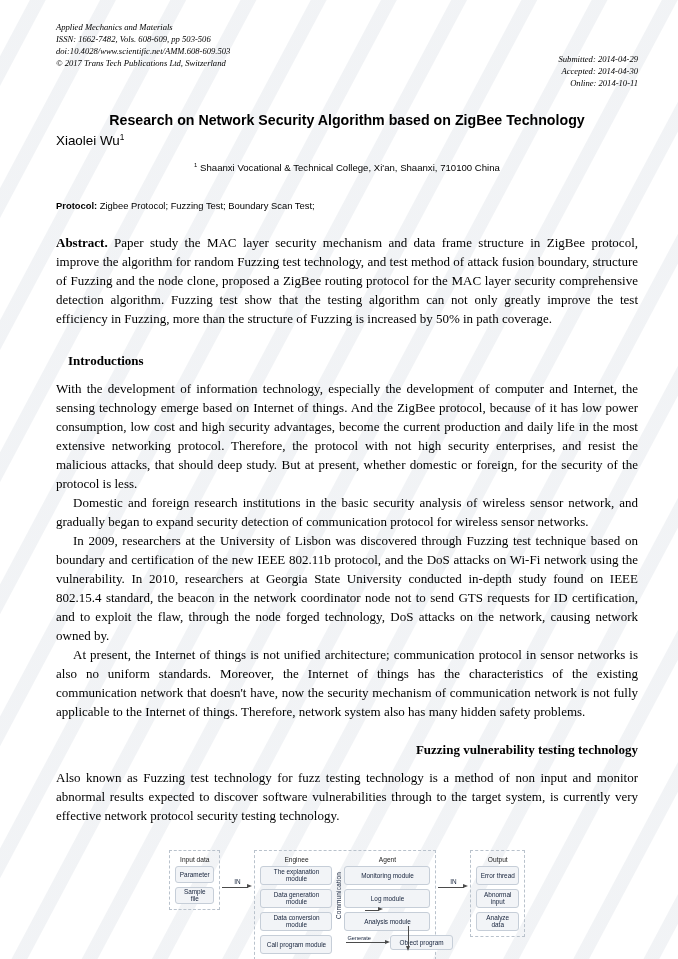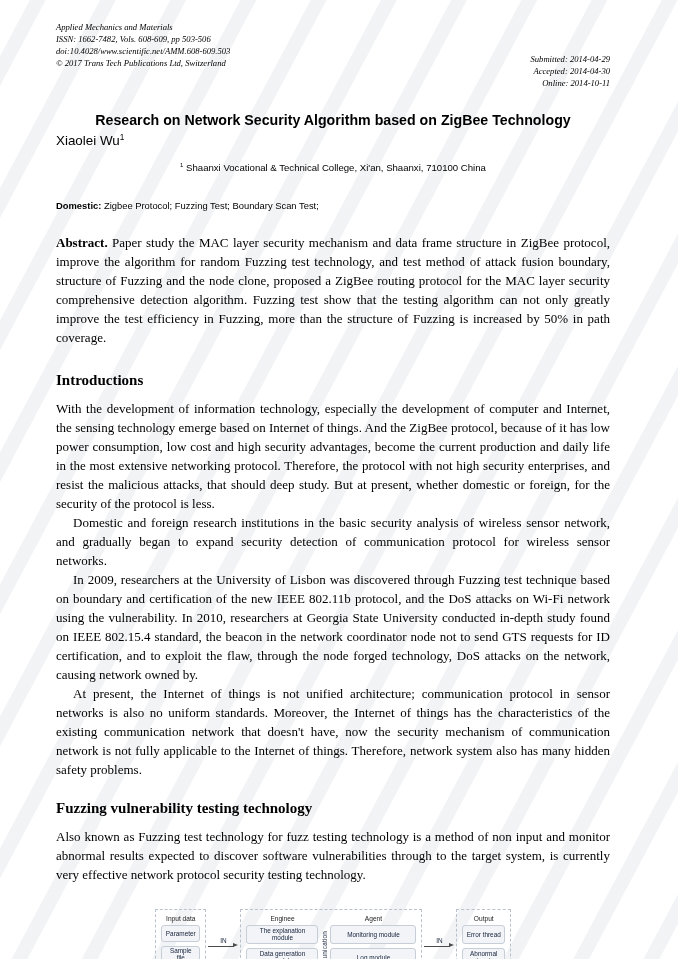--- a/index.html
+++ b/index.html
@@ -34,21 +34,21 @@
         rgba(214,219,226,0.00) 62px
       );
   }
 
   .page {
     position: relative;
     z-index: 1;
     width: 678px;
     height: 959px;
     box-sizing: border-box;
-    padding: 22px 68px 0 56px;
+    padding: 22px 40px 0 56px;
   }
 
   
   .pub-header {
     display: flex;
     justify-content: space-between;
     align-items: flex-start;
     font-style: italic;
     font-size: 8.6px;
     line-height: 1.38;
@@ -101,23 +101,23 @@
     text-align: justify;
     margin: 0 0 0 0;
     hyphens: none;
   }
   .abstract {
     margin-bottom: 24px;
   }
   .abstract b { font-weight: bold; }
 
   .section-head {
-    font-size: 15px;
+    font-size: 13px;
     font-weight: bold;
-    margin: 0 0 11px 0;
+    margin: 0 0 11px 12px;
   }
   .gap-after { margin-bottom: 11px; }
   .indent { text-indent: 17px; }
 
   
   .figure {
     margin-top: 24px;
   }
   .diagram {
     position: relative;
@@ -324,36 +324,36 @@
   <div class="author">
     <span>Xiaolei Wu</span><sup>1</sup>
   </div>
 
   <div class="affiliation">
     <sup>1</sup>
     <span>Shaanxi Vocational &amp; Technical College, Xi'an, Shaanxi, 710100 China</span>
   </div>
 
   <div class="keywords">
-    <b>Domestic:</b>
+    <b>Protocol:</b>
     <span>Zigbee Protocol; Fuzzing Test; Boundary Scan Test;</span>
   </div>
 
   <p class="body-par abstract">
     <b>Abstract.</b>
     <span>Paper study the MAC layer security mechanism and data frame structure in ZigBee protocol, improve the algorithm for random Fuzzing test technology, and test method of attack fusion boundary, structure of Fuzzing and the node clone, proposed a ZigBee routing protocol for the MAC layer security comprehensive detection algorithm. Fuzzing test show that the testing algorithm can not only greatly improve the test efficiency in Fuzzing, more than the structure of Fuzzing is increased by 50% in path coverage.</span>
   </p>
 
   <div class="section-head">Introductions</div>
   <p class="body-par">With the development of information technology, especially the development of computer and Internet, the sensing technology emerge based on Internet of things. And the ZigBee protocol, because of it has low power consumption, low cost and high security advantages, become the current production and daily life in the most extensive networking protocol. Therefore, the protocol with not high security enterprises, and resist the malicious attacks, that should deep study. But at present, whether domestic or foreign, for the security of the protocol is less.</p>
   <p class="body-par indent">Domestic and foreign research institutions in the basic security analysis of wireless sensor network, and gradually began to expand security detection of communication protocol for wireless sensor networks.</p>
   <p class="body-par indent">In 2009, researchers at the University of Lisbon was discovered through Fuzzing test technique based on boundary and certification of the new IEEE 802.11b protocol, and the DoS attacks on Wi-Fi network using the vulnerability. In 2010, researchers at Georgia State University conducted in-depth study found on IEEE 802.15.4 standard, the beacon in the network coordinator node not to send GTS requests for ID certification, and to exploit the flaw, through the node forged technology, DoS attacks on the network, causing network owned by.</p>
   <p class="body-par indent gap-after">At present, the Internet of things is not unified architecture; communication protocol in sensor networks is also no uniform standards. Moreover, the Internet of things has the characteristics of the existing communication network that doesn't have, now the security mechanism of communication network is not fully applicable to the Internet of things. Therefore, network system also has many hidden safety problems.</p>
 
-  <div class="section-head" style="margin-top:20px;">Fuzzing vulnerability testing technology</div>
+  <div class="section-head" style="margin-top:20px;text-align:right;">Fuzzing vulnerability testing technology</div>
   <p class="body-par">Also known as Fuzzing test technology for fuzz testing technology is a method of non input and monitor abnormal results expected to discover software vulnerabilities through to the target system, is currently very effective network protocol security testing technology.</p>
 
   <div class="figure">
     <div class="diagram">
 
       <div class="dgroup col-input">
         <div class="gtitle">Input data</div>
         <div class="dbox">Parameter</div>
         <div class="dbox">Sample file</div>
       </div>

